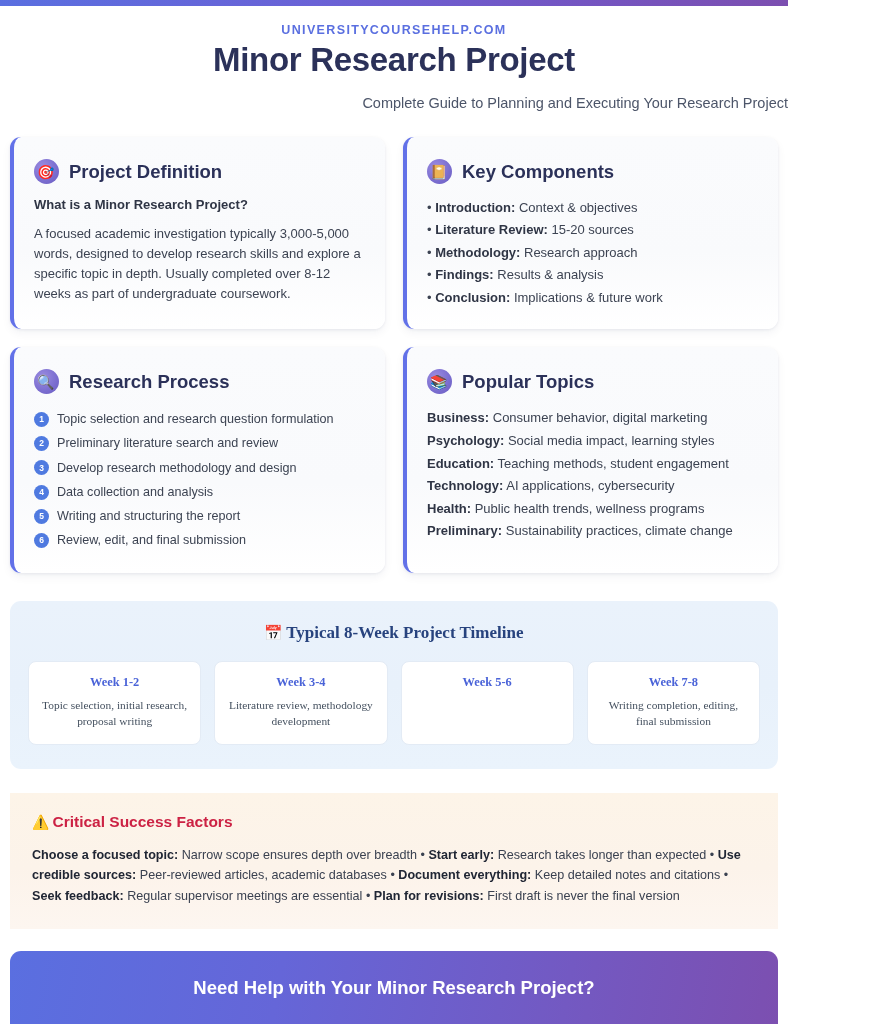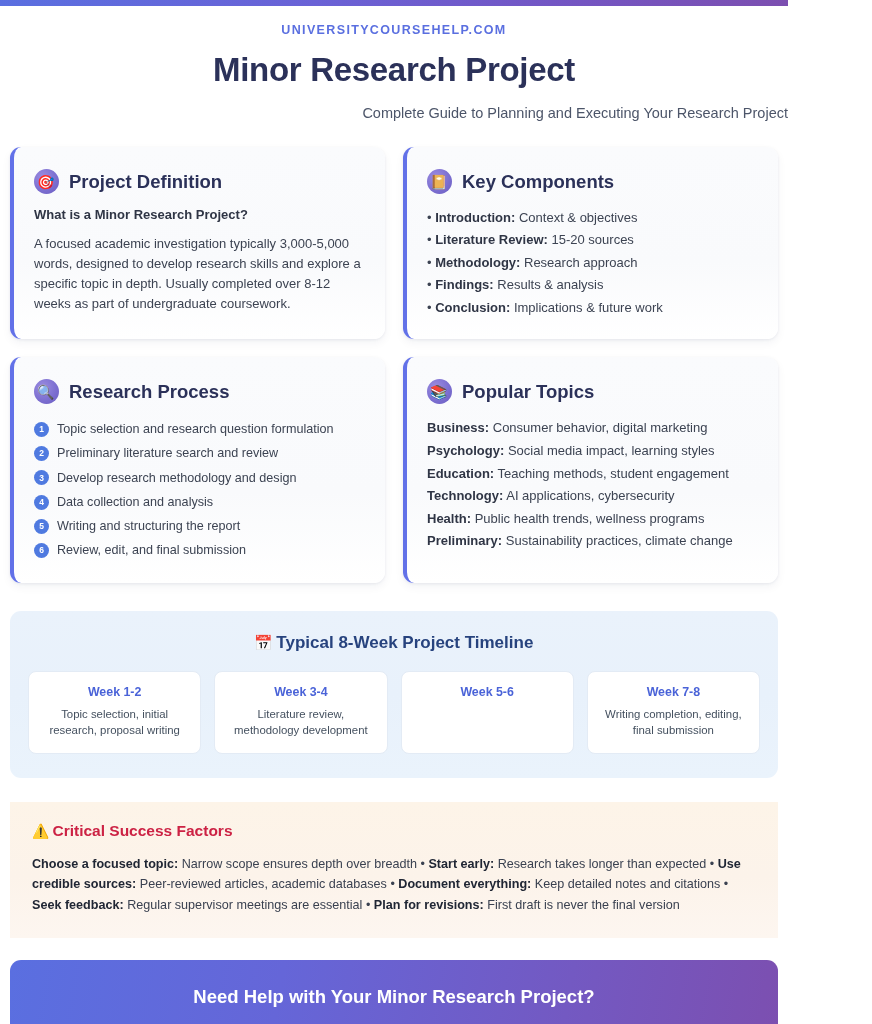--- a/index.html
+++ b/index.html
@@ -35,21 +35,21 @@
   .brand {
     font-size: 12.5px;
     font-weight: bold;
     letter-spacing: 1.35px;
     color: #5a6fe0;
   }
   .main-title {
     font-size: 33px;
     font-weight: bold;
     color: #2b3159;
-    margin-top: 14px;
+    margin-top: 4px;
     letter-spacing: -0.3px;
   }
   .subtitle {
     font-size: 14.5px;
     color: #4c5569;
     margin-top: 16px;
     text-align: right;
   }
 
   
@@ -146,20 +146,21 @@
     color: #3c4352;
   }
   .topics li b { color: #2f3545; }
 
   
   .timeline {
     margin: 28px 10px 0 10px;
     background: linear-gradient(180deg, #eaf2fb 0%, #e8f1fb 50%, #eaf3fc 100%);
     border-radius: 11px;
     padding: 22px 18px 24px 18px;
+    font-family: Liberation Serif, serif;
   }
   .timeline-title {
     text-align: center;
     font-size: 17px;
     font-weight: bold;
     color: #27437e;
     margin-bottom: 18px;
   }
   .timeline-title .cal { font-size: 15px; margin-right: 3px; }
   .weeks {

